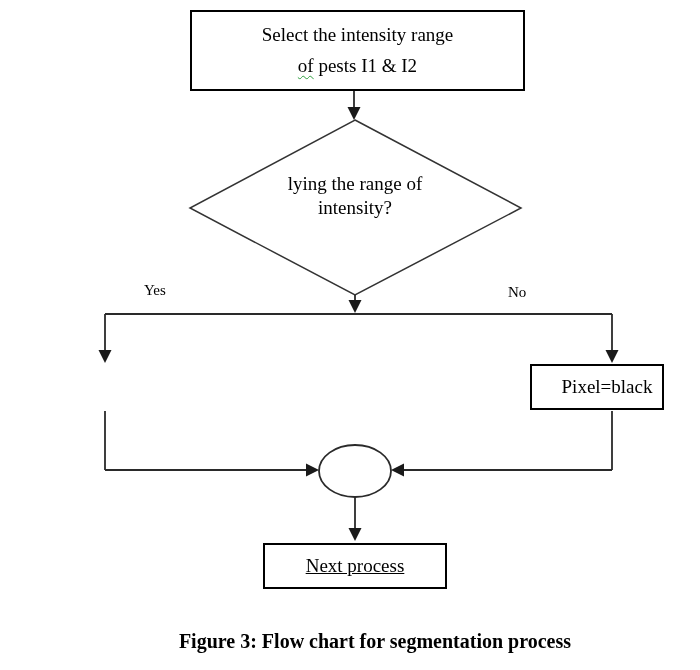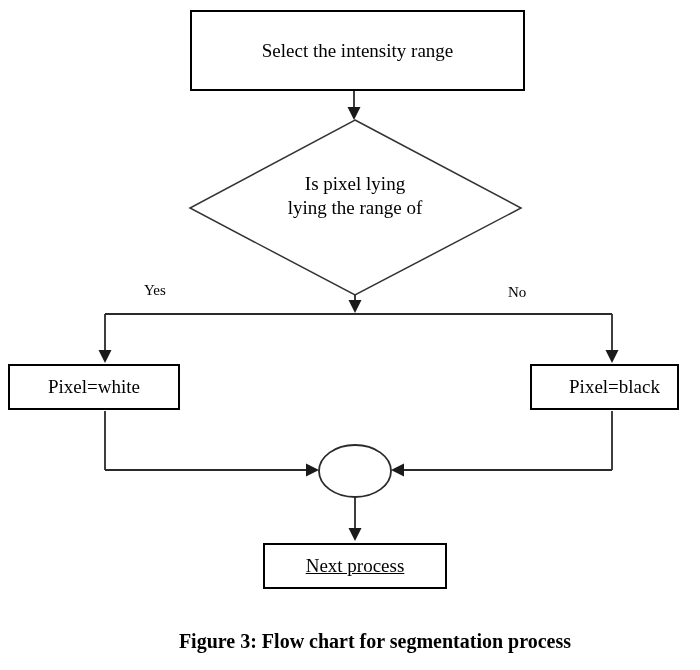--- a/index.html
+++ b/index.html
@@ -36,21 +36,21 @@
     font-size: 19px;
     line-height: 22px;
   }
   .node-start {
     left: 190px; top: 10px;
     width: 335px; height: 81px;
     justify-content: space-evenly;
     padding: 4px 0;
   }
   .node-white  { left: 8px;   top: 364px; width: 172px; height: 46px; }
-  .node-black  { left: 530px; top: 364px; width: 149px; height: 46px; padding-left: 20px; }
+  .node-black  { left: 530px; top: 364px; width: 134px; height: 46px; padding-left: 20px; }
   .node-next   { left: 263px; top: 543px; width: 184px; height: 46px; text-decoration: underline; }
   .diamond-text {
     position: absolute;
     left: 255px; top: 172px;
     width: 200px;
     text-align: center;
     font-size: 19px;
     line-height: 24px;
   }
   .branch-label {
@@ -109,33 +109,31 @@
     <line x1="612" y1="411" x2="612" y2="470"></line>
     <line x1="612" y1="470" x2="404" y2="470"></line>
     <polygon points="391,470 404,463.5 404,476.5" fill="#1a1a1a" stroke="none"></polygon>
 
     <line x1="355" y1="497" x2="355" y2="529"></line>
     <polygon points="355,541 348.5,528 361.5,528" fill="#1a1a1a" stroke="none"></polygon>
   </svg>
 
   <div class="node node-start">
     <div>Select the intensity range</div>
+    <div><span class="squiggle">of</span><span> pests I1 &amp; I2</span></div>
   </div>
 
   <div class="diamond-text">
-    <div>Is pixel lying</div>
     <div>lying the range of</div>
+    <div>intensity?</div>
   </div>
 
   <div class="branch-label label-yes">Yes</div>
   <div class="branch-label label-no">No</div>
 
-  <div class="node node-white">
-    <span>Pixel=white</span>
-  </div>
   <div class="node node-black">
     <span>Pixel=black</span>
   </div>
 
   <div class="node node-next">
     <span>Next process</span>
   </div>
 
   <div class="caption">Figure 3: Flow chart for segmentation process</div>
 

